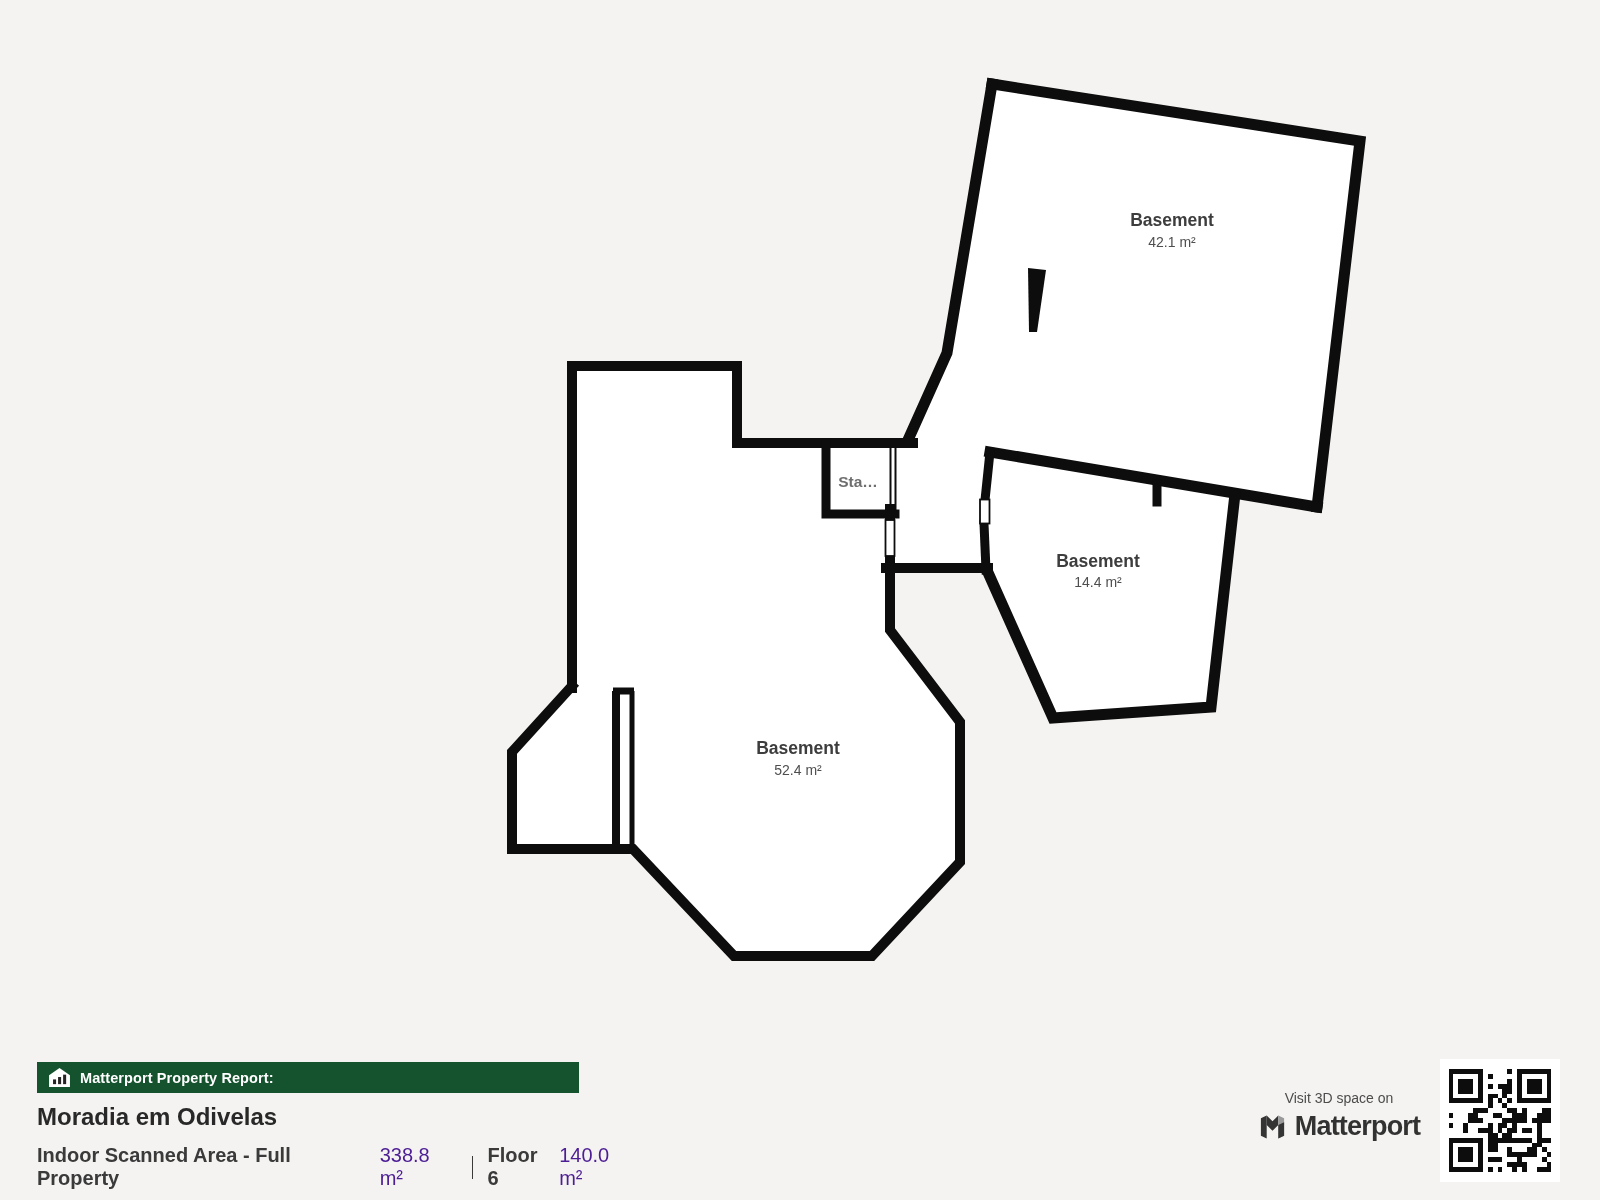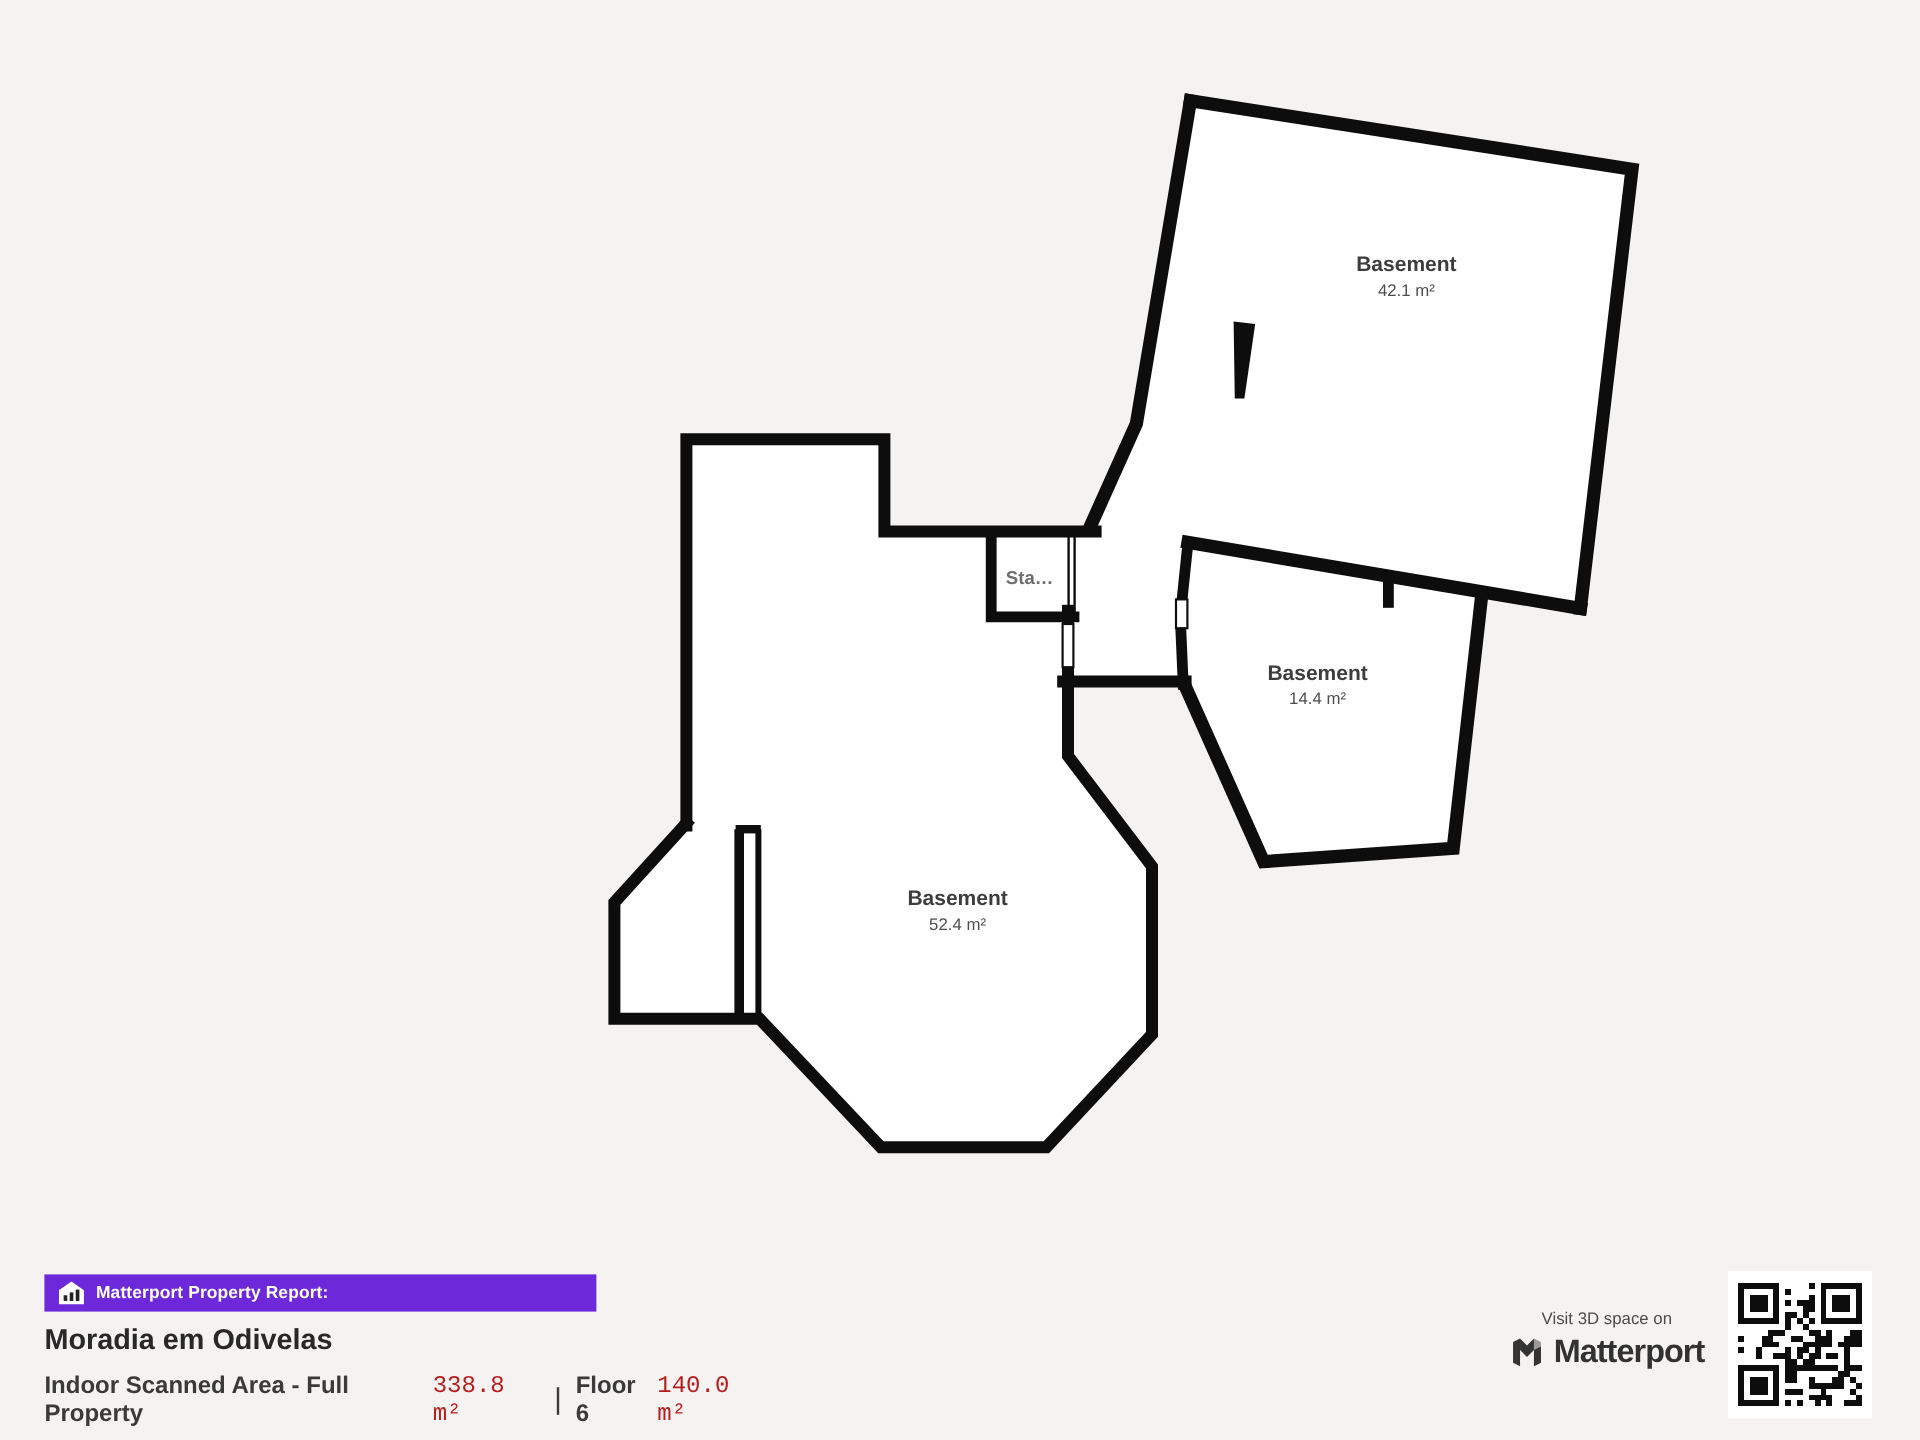--- a/index.html
+++ b/index.html
@@ -13,29 +13,29 @@
   svg.plan{position:absolute;left:0;top:0;width:1600px;height:1200px;}
 
   
   .rname{font-family:"Liberation Sans",sans-serif;font-weight:bold;font-size:17.5px;fill:#3d3d3d;text-anchor:middle;}
   .rarea{font-family:"Liberation Sans",sans-serif;font-size:14px;fill:#4e4e4e;text-anchor:middle;}
   .stext{font-family:"Liberation Sans",sans-serif;font-weight:bold;font-size:15.5px;fill:#6e6e6e;text-anchor:middle;}
 
   
   .footer{position:absolute;left:37px;top:1062px;width:600px;}
   .report-bar{
-    width:460px;height:31px;background:#6d28d9;
+    width:542px;height:31px;background:#14532d;
     display:flex;align-items:center;gap:10px;
     padding-left:12px;box-sizing:border-box;
   }
   .report-bar .bar-title{color:#ffffff;font-weight:bold;font-size:14.5px;letter-spacing:.1px;}
   .prop-title{margin-top:10px;font-size:24px;font-weight:bold;color:#282828;}
   .stats{margin-top:13px;font-size:20px;color:#575757;display:flex;align-items:center;}
   .stats .b{font-weight:bold;color:#3a3a3a;margin-right:6px;}
-  .stats .v{color:#b91c1c;font-family:Liberation Mono, monospace;}
+  .stats .v{color:#4c1d95;}
   .stats .sep{display:inline-block;width:2px;height:23px;background:#3a3a3a;margin:0 14px;}
   .disclaimer{margin-top:11px;font-size:12.5px;color:#8a8a8a;}
 
   
   .badge{position:absolute;left:1244px;top:1090px;width:190px;text-align:center;}
   .visit{font-size:14px;color:#4c4c4c;}
   .brandrow{margin-top:5px;display:flex;align-items:center;justify-content:center;gap:8px;}
   .wordmark{font-size:27px;font-weight:bold;color:#323232;letter-spacing:-0.8px;}
 
   

